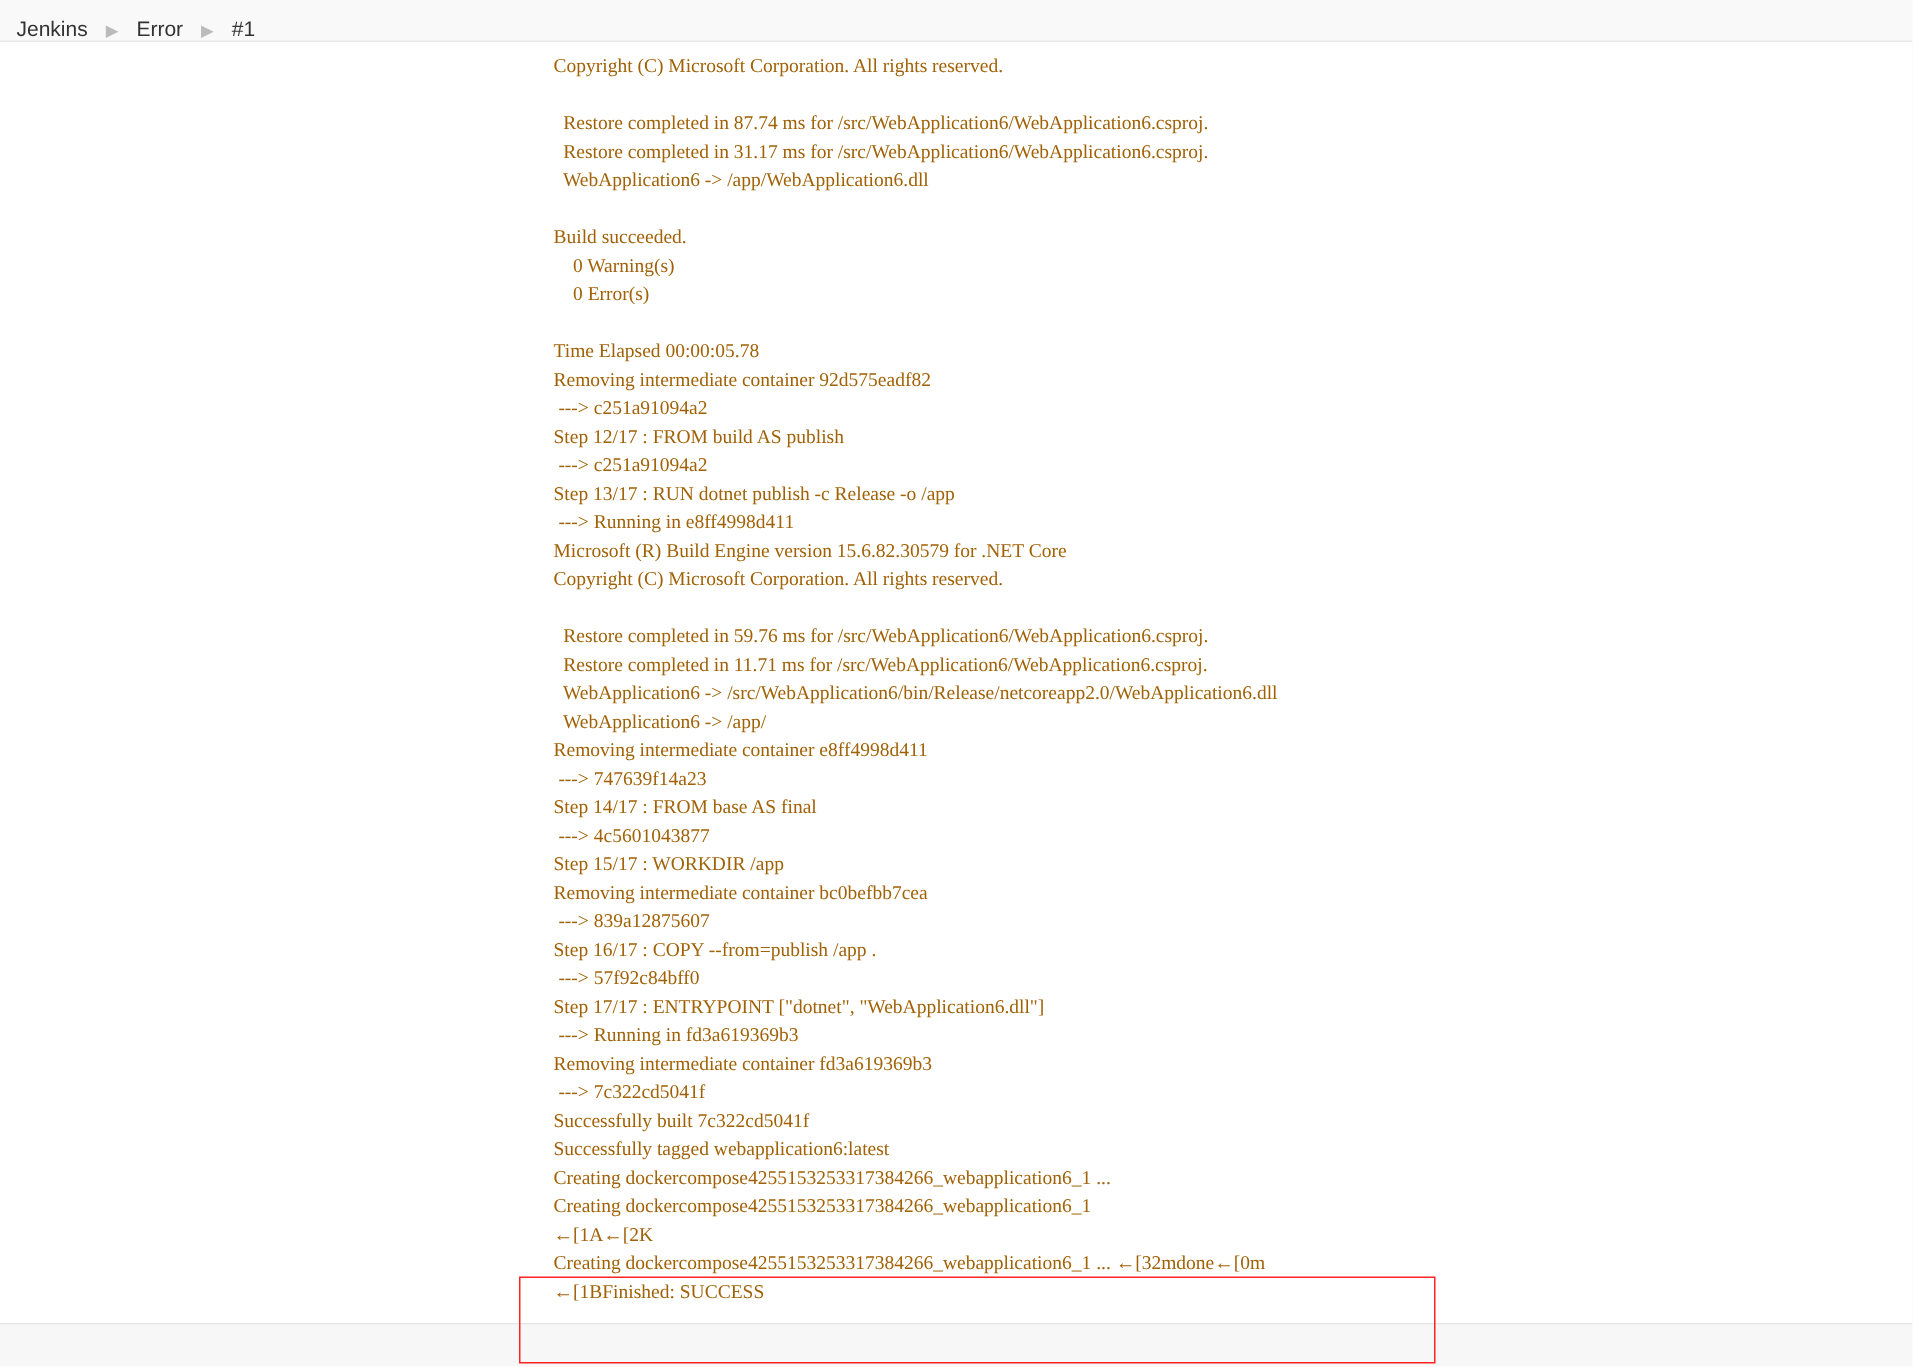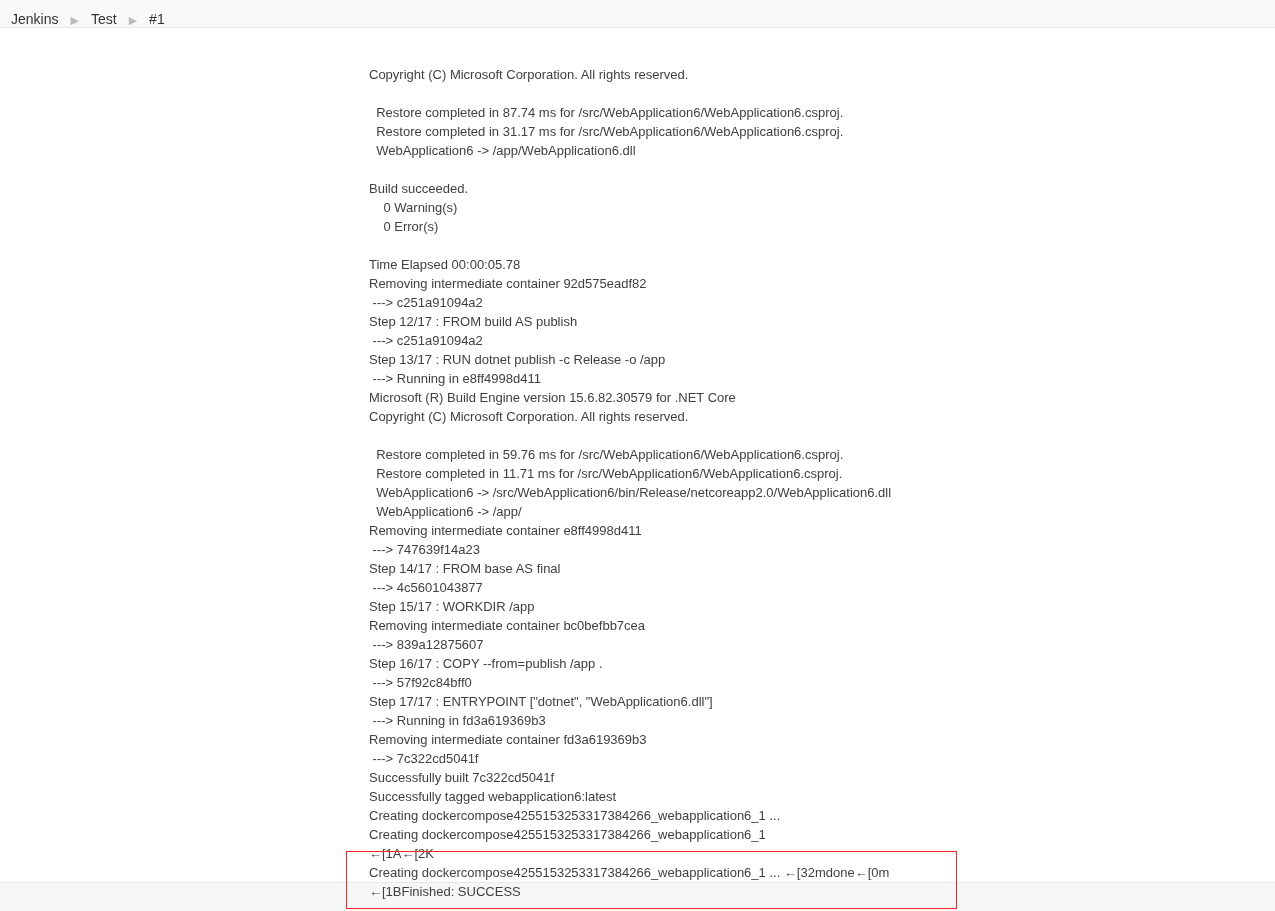--- a/index.html
+++ b/index.html
@@ -42,45 +42,44 @@
       position: relative;
       border-bottom: 1px solid #e8e8e8;
     }
     .console-wrap {
       position: absolute;
       left: 369px;
       top: 6px;
       right: 0;
     }
     pre.console {
-      font-family: Liberation Sans, sans-serif;
+      font-family: Liberation Serif, serif;
       font-size: 13px;
       line-height: 19px;
-      color: #404040;
+      color: #a16207;
       white-space: pre;
       letter-spacing: 0px;
-      margin-top: 31px;
     }
     .highlight-box {
       position: absolute;
       border: 1px solid #ff2222;
       pointer-events: none;
       left: 346px;
       top: 823px;
       width: 611px;
       height: 58px;
     }
   </style>
 </head>
 <body>
 
 <div class="breadcrumb-bar">
   <a>Jenkins</a>
   <span class="breadcrumb-sep">▶</span>
-  <a>Test</a>
+  <a>Error</a>
   <span class="breadcrumb-sep">▶</span>
   <a>#1</a>
 </div>
 
 <div class="content-area">
   <div class="console-wrap">
     <pre class="console" id="console-pre">Copyright (C) Microsoft Corporation. All rights reserved.
 
   Restore completed in 87.74 ms for /src/WebApplication6/WebApplication6.csproj.
   Restore completed in 31.17 ms for /src/WebApplication6/WebApplication6.csproj.

